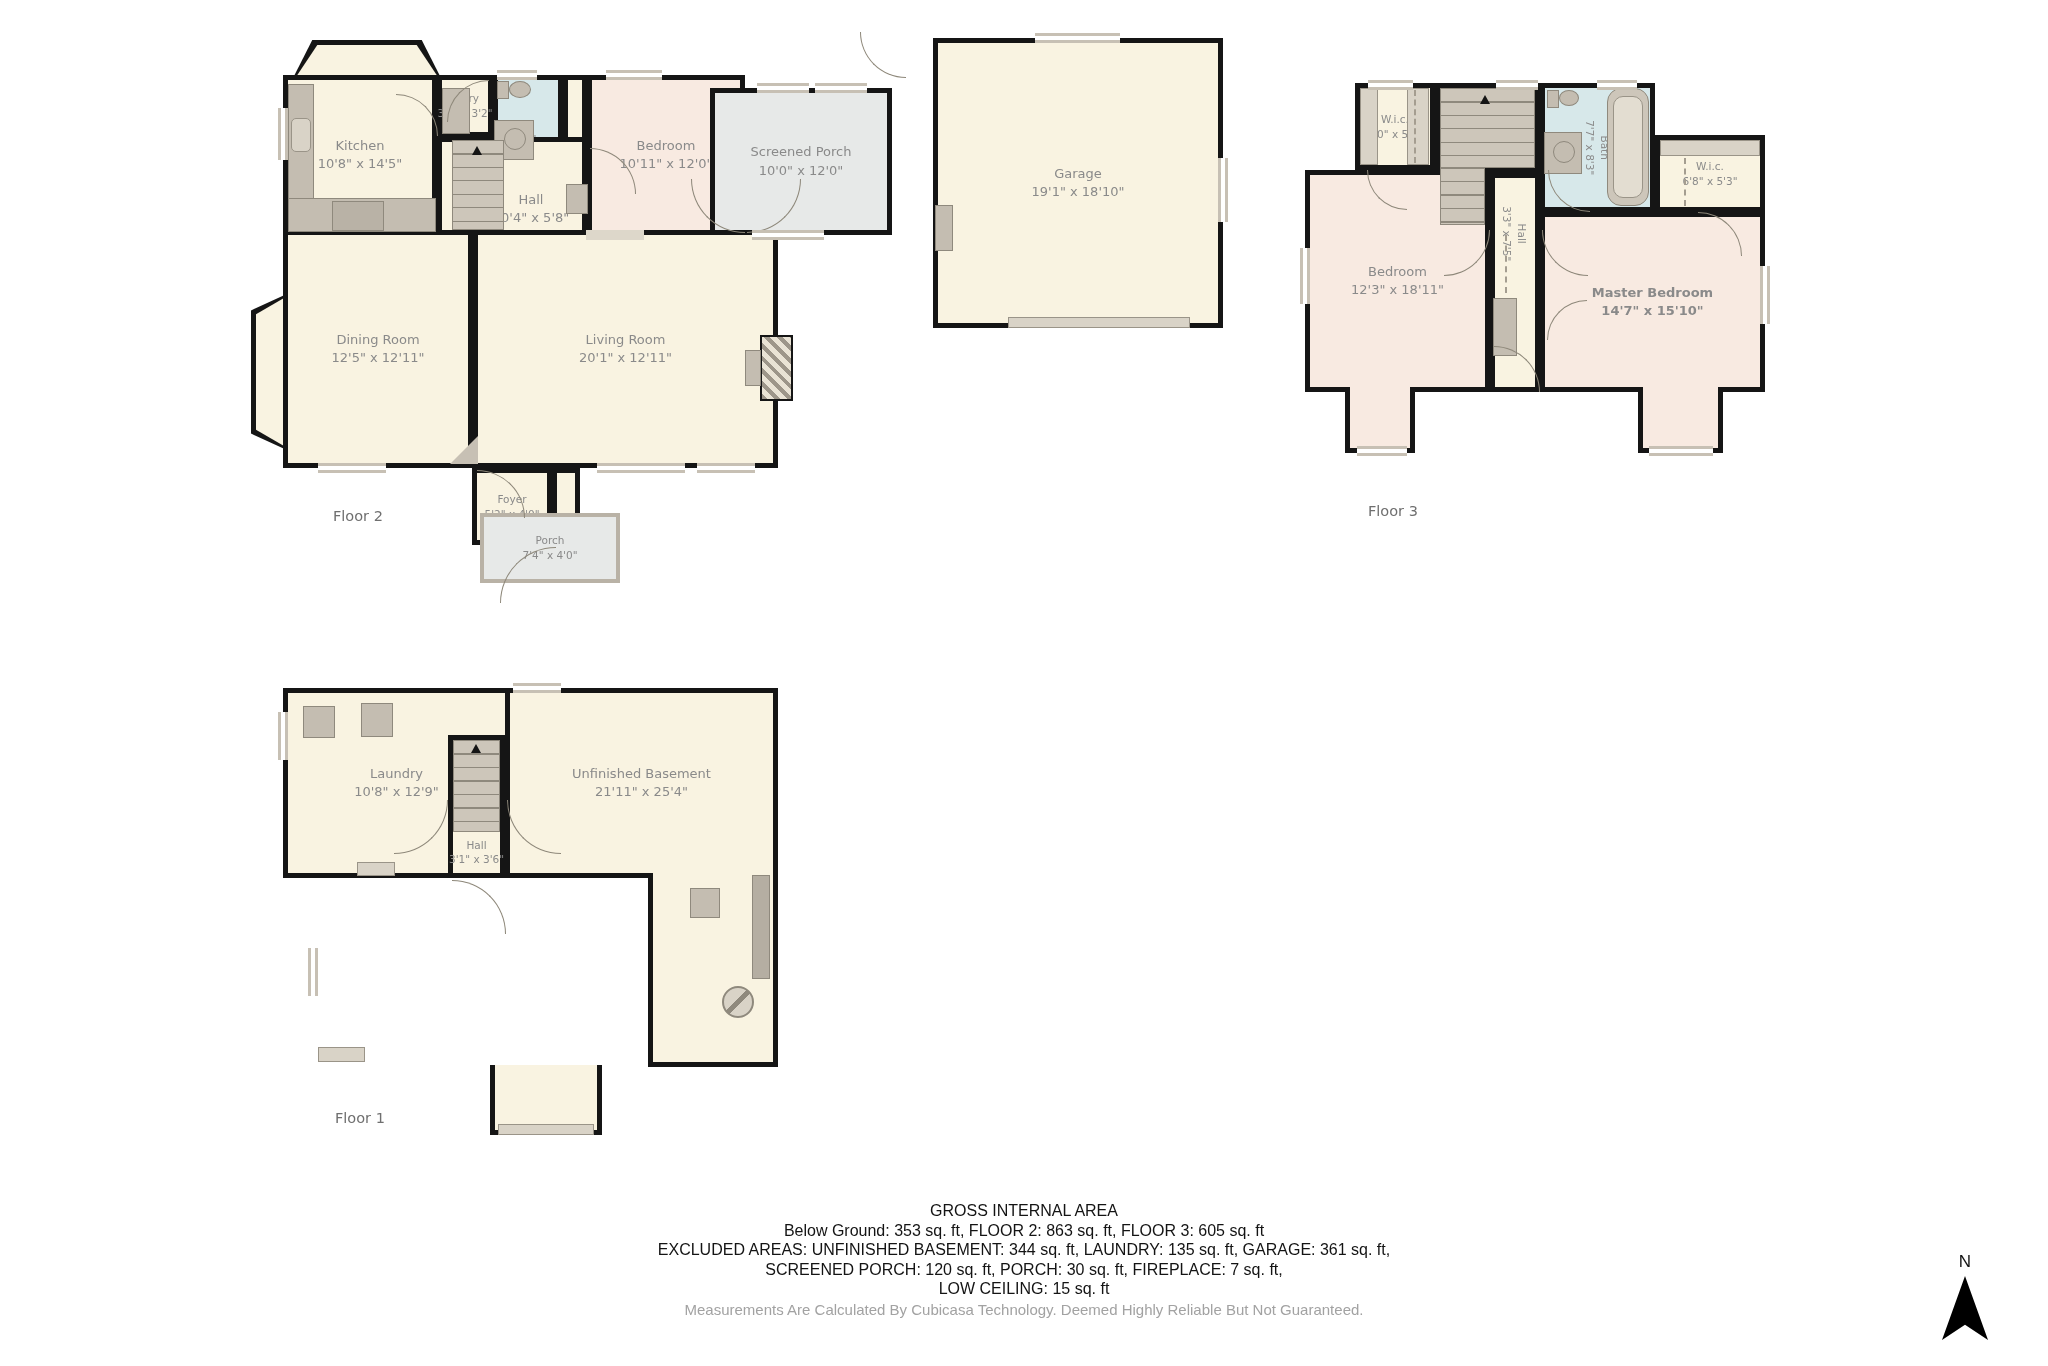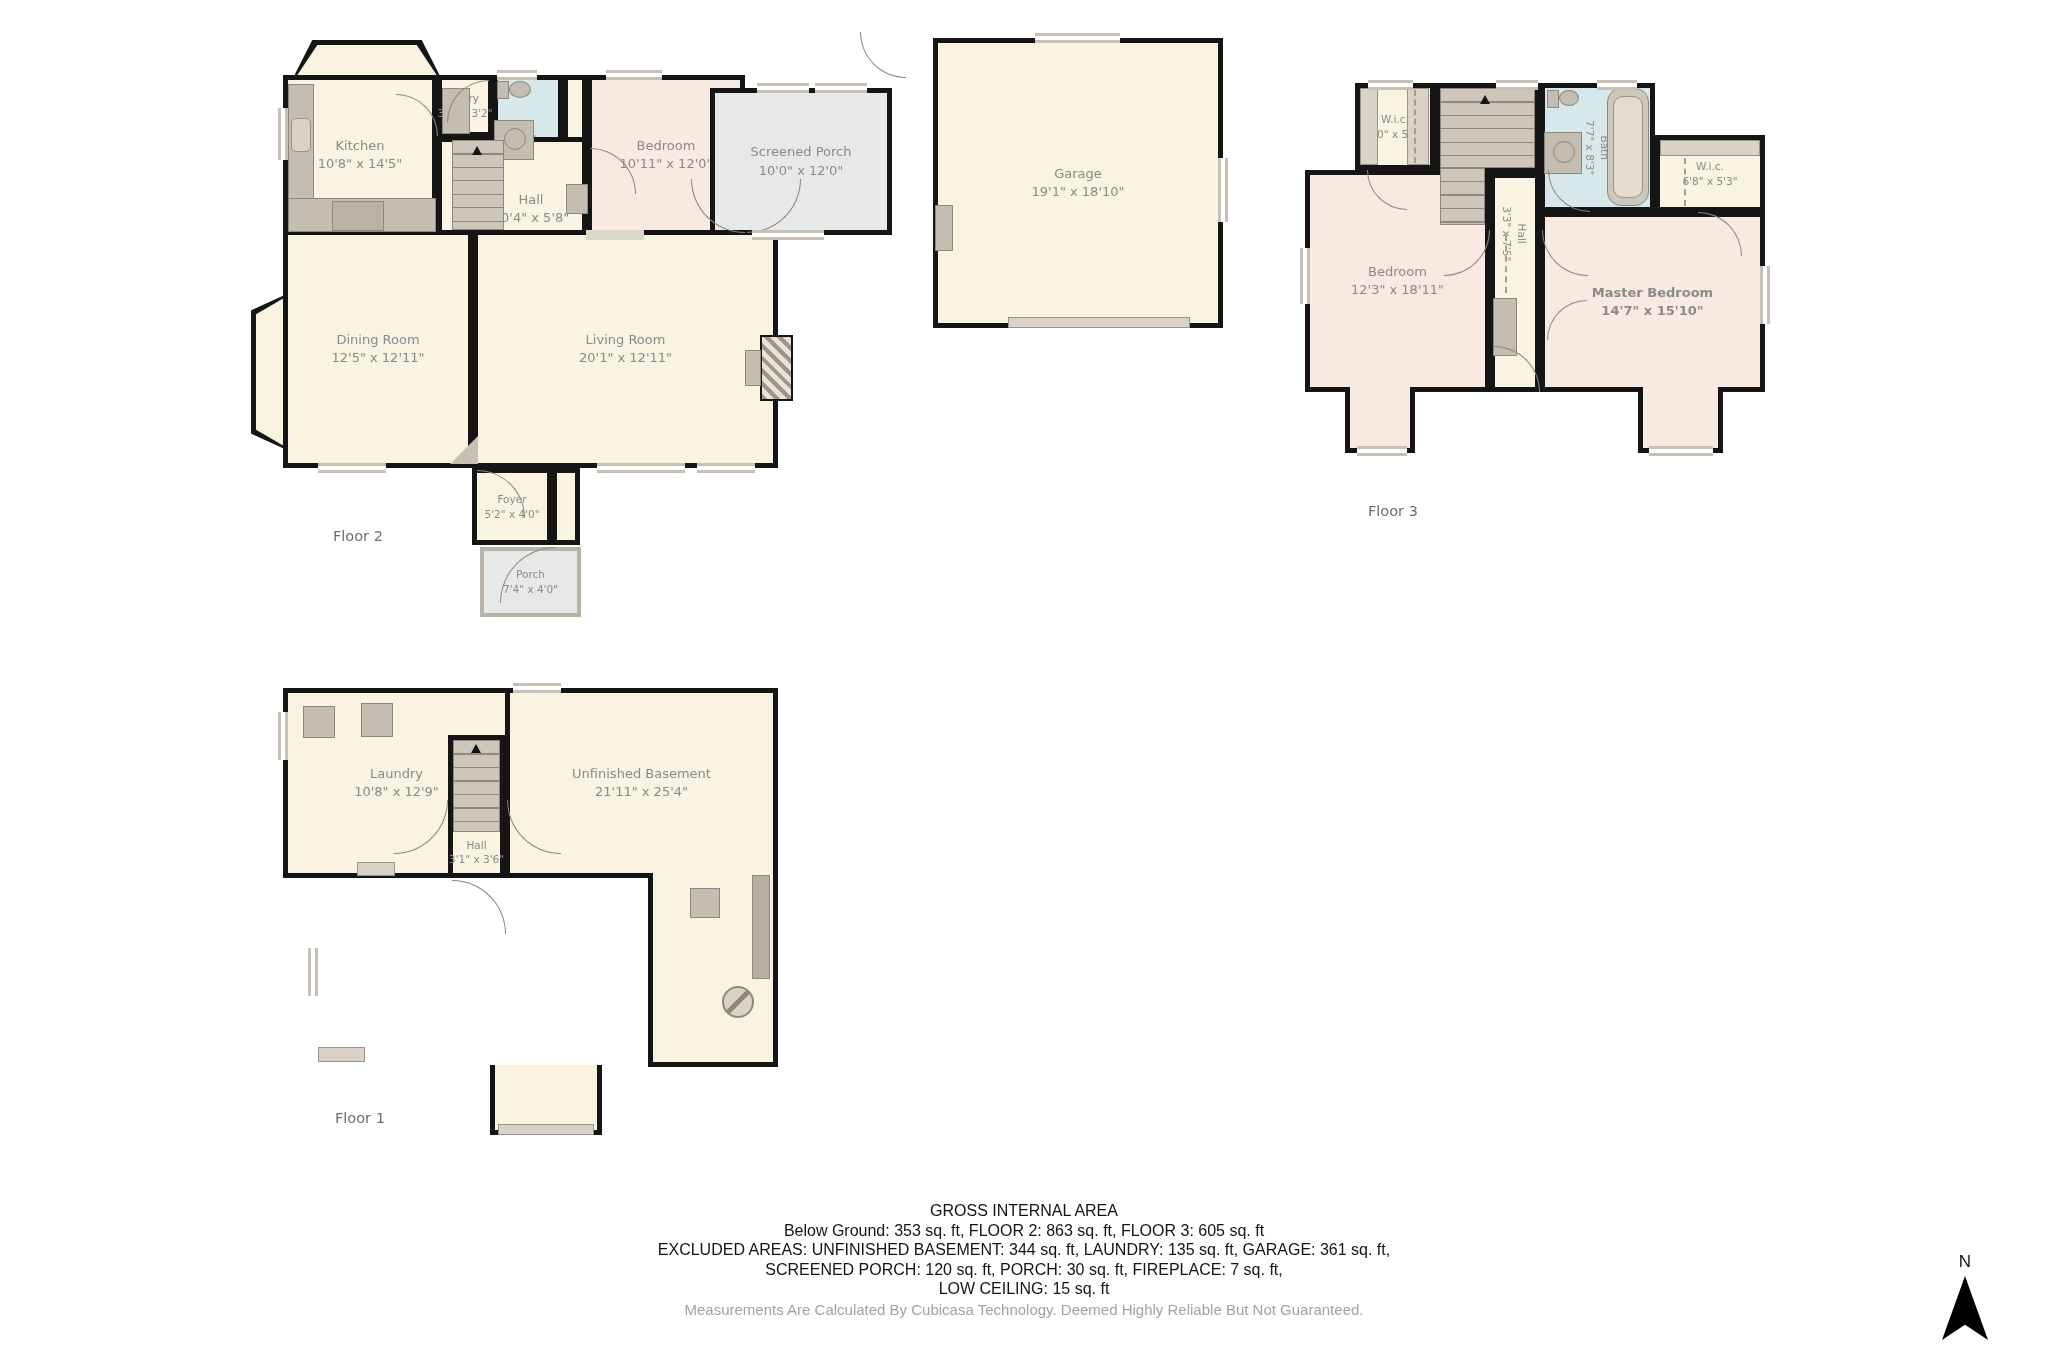--- a/index.html
+++ b/index.html
@@ -112,21 +112,21 @@
       <div>20'1" x 12'11"</div>
       </div>
   </div>
   <div class="room cream" style="left:472px;top:468px;width:80px;height:77px;">
     <div class="rlabel sm">
         <div>Foyer</div>
       <div>5'2" x 4'0"</div>
       </div>
   </div>
   <div class="room cream" style="left:552px;top:468px;width:28px;height:77px;"></div>
-  <div class="room pgray screenwall" style="left:480px;top:547px;width:101px;height:70px;">
+  <div class="room pgray screenwall" style="left:480px;top:513px;width:140px;height:70px;">
     <div class="rlabel sm">
         <div>Porch</div>
       <div>7'4" x 4'0"</div>
       </div>
   </div>
 
   <div class="fixture" style="left:288px;top:84px;width:26px;height:128px;"></div>
   <div class="fixture" style="left:288px;top:198px;width:148px;height:34px;"></div>
   <div class="fixture" style="left:332px;top:201px;width:52px;height:30px;background:#b9b2a6;"></div>
   <div class="lightfix" style="left:291px;top:118px;width:20px;height:34px;border-radius:5px;"></div>
@@ -159,21 +159,21 @@
 
   <div class="arc tl" style="left:447px;top:80px;width:42px;height:42px;"></div>
   <div class="arc tr" style="left:396px;top:94px;width:42px;height:42px;"></div>
   <div class="arc tr" style="left:590px;top:148px;width:46px;height:46px;"></div>
   <div class="arc bl" style="left:691px;top:179px;width:54px;height:54px;"></div>
   <div class="arc br" style="left:747px;top:179px;width:54px;height:54px;"></div>
   <div class="arc bl" style="left:860px;top:32px;width:46px;height:46px;"></div>
   <div class="arc tr" style="left:477px;top:470px;width:48px;height:48px;"></div>
   <div class="arc tl" style="left:500px;top:547px;width:56px;height:56px;"></div>
 
-  <div class="floor-label" style="left:333px;top:508px;margin-top:20px;">Floor 2</div>
+  <div class="floor-label" style="left:333px;top:508px;">Floor 2</div>
 
   <div class="room cream" style="left:1355px;top:83px;width:80px;height:87px;">
     <div class="rlabel sm">
         <div>W.i.c.</div>
       <div>5'0" x 5'2"</div>
       </div>
   </div>
   <div class="room cream" style="left:1435px;top:83px;width:105px;height:90px;"></div>
   <div class="room cream" style="left:1435px;top:173px;width:55px;height:57px;"></div>
   <div class="room cream" style="left:1490px;top:173px;width:50px;height:219px;">

